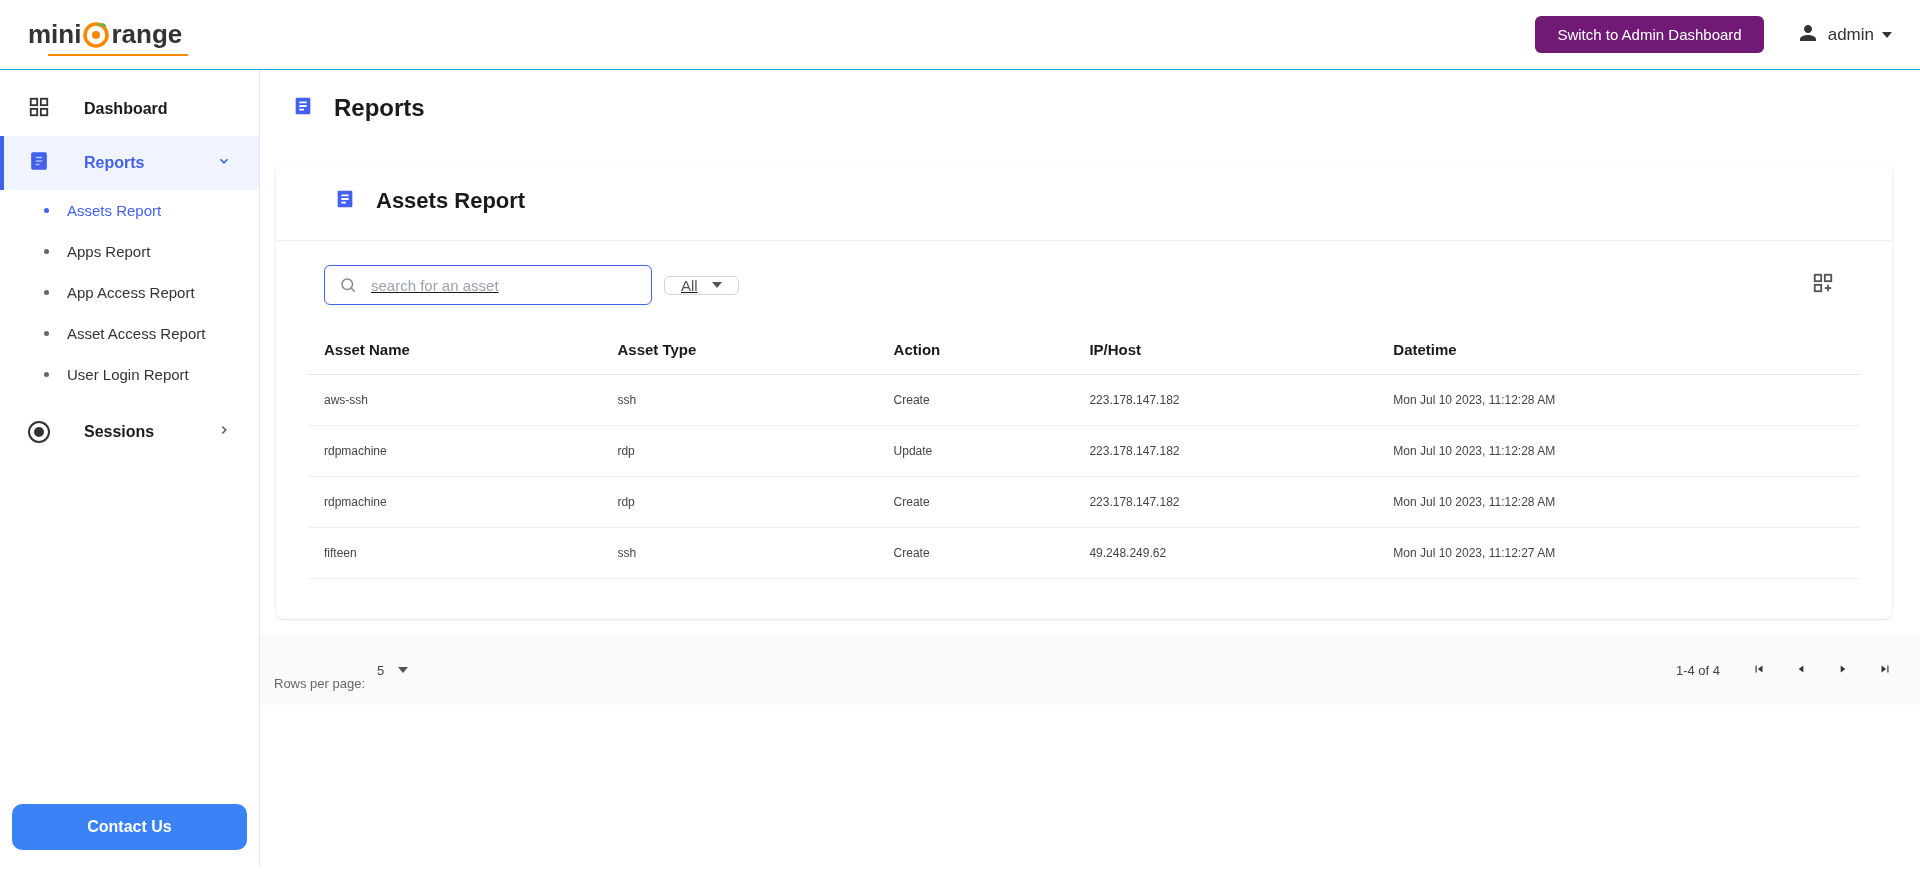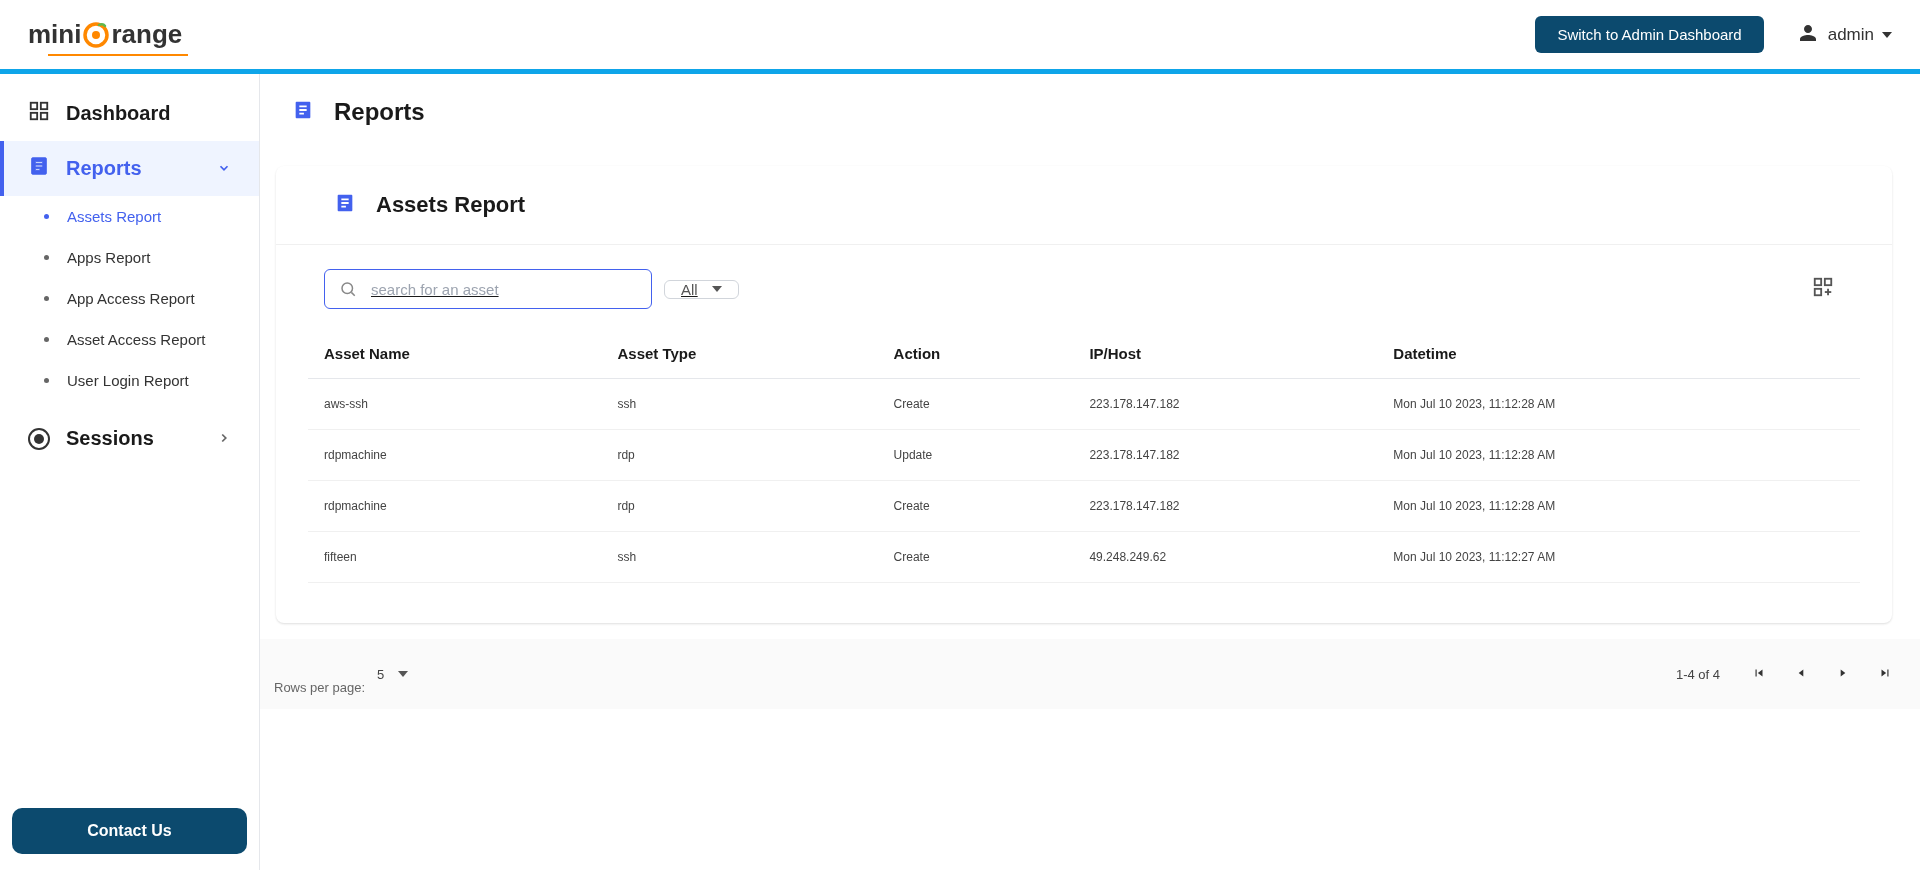--- a/index.html
+++ b/index.html
@@ -1,51 +1,51 @@
 <!DOCTYPE html>
 <html><head>
   <meta charset="utf-8">
   <style>
     * { margin: 0; padding: 0; box-sizing: border-box; }
     body { font-family: 'Segoe UI', -apple-system, BlinkMacSystemFont, sans-serif; background: #fff; color: #1a1a1a; }
     
     
-    .header { display: flex; align-items: center; justify-content: space-between; padding: 16px 28px; border-bottom: 5px solid #0ea5e9; }
+    .header { display: flex; align-items: center; justify-content: space-between; padding: 16px 28px; border-bottom: 1px solid #0ea5e9; }
     .logo { display: flex; align-items: center; font-size: 26px; font-weight: 700; color: #333; }
     .logo-mini { color: #333; }
     .logo-range { color: #333; }
     .logo-underline { position: absolute; bottom: -6px; left: 20px; width: 140px; height: 2px; background: #ff8800; }
     .logo-wrap { position: relative; }
     .header-right { display: flex; align-items: center; gap: 32px; }
-    .switch-btn { background: #0c4a6e; color: #fff; border: none; padding: 10px 22px; border-radius: 6px; font-size: 15px; font-weight: 500; cursor: pointer; }
+    .switch-btn { background: #701a75; color: #fff; border: none; padding: 10px 22px; border-radius: 6px; font-size: 15px; font-weight: 500; cursor: pointer; }
     .user-menu { display: flex; align-items: center; gap: 8px; cursor: pointer; }
     .user-icon svg { width: 24px; height: 24px; fill: #333; }
     .user-name { font-size: 17px; font-weight: 500; color: #333; }
     .caret-down svg { width: 10px; height: 10px; fill: #333; }
     
     
     .layout { display: flex; height: calc(878px - 82px); }
     
     
     .sidebar { width: 260px; border-right: 1px solid #e5e7eb; padding-top: 12px; position: relative; }
-    .nav-item { display: flex; align-items: center; gap: 16px; padding: 14px 28px; cursor: pointer; font-size: 20px; font-weight: 600; color: #1a1a1a; }
+    .nav-item { display: flex; align-items: center; gap: 34px; padding: 14px 28px; cursor: pointer; font-size: 16px; font-weight: 600; color: #1a1a1a; }
     .nav-item.active { background: #eff4ff; color: #4361ee; border-left: 4px solid #4361ee; padding-left: 24px; }
     .nav-item .nav-icon svg { width: 22px; height: 22px; }
     .nav-item.active .nav-icon svg { fill: #4361ee; stroke: #4361ee; }
     .nav-item .chevron { margin-left: auto; }
     .nav-item .chevron svg { width: 14px; height: 14px; stroke: #666; }
     .nav-item.active .chevron svg { stroke: #4361ee; }
     .subnav { }
     .subnav-item { display: flex; align-items: center; gap: 18px; padding: 12px 28px 12px 44px; cursor: pointer; font-size: 15px; font-weight: 500; color: #333; }
     .subnav-item.sub-active { color: #4361ee; }
     .subnav-bullet { width: 5px; height: 5px; border-radius: 50%; background: #666; }
     .subnav-item.sub-active .subnav-bullet { background: #4361ee; }
     .sessions-icon { width: 22px; height: 22px; border: 2.5px solid #333; border-radius: 50%; display: flex; align-items: center; justify-content: center; }
     .sessions-icon::after { content: ""; width: 10px; height: 10px; background: #333; border-radius: 50%; }
-    .contact-btn { position: absolute; bottom: 16px; left: 12px; right: 12px; background: #0c4a6e; color: #fff; border: none; border-radius: 10px; padding: 14px; font-size: 16px; font-weight: 600; cursor: pointer; }
+    .contact-btn { position: absolute; bottom: 16px; left: 12px; right: 12px; background: #3b82f6; color: #fff; border: none; border-radius: 10px; padding: 14px; font-size: 16px; font-weight: 600; cursor: pointer; }
     
     
     .main { flex: 1; background: #fff; overflow: auto; }
     .page-header { display: flex; align-items: center; gap: 20px; padding: 24px 32px; }
     .page-header-icon svg { width: 22px; height: 22px; fill: #4361ee; }
     .page-title { font-size: 24px; font-weight: 700; color: #1a1a1a; }
     
     .card { background: #fff; margin: 16px 28px 16px 16px; border-radius: 8px; box-shadow: 0 1px 3px rgba(0,0,0,0.06), 0 1px 2px rgba(0,0,0,0.08); }
     .card-header { display: flex; align-items: center; gap: 20px; padding: 26px 58px; border-bottom: 1px solid #f0f0f0; }
     .card-header-icon svg { width: 22px; height: 22px; fill: #4361ee; }

